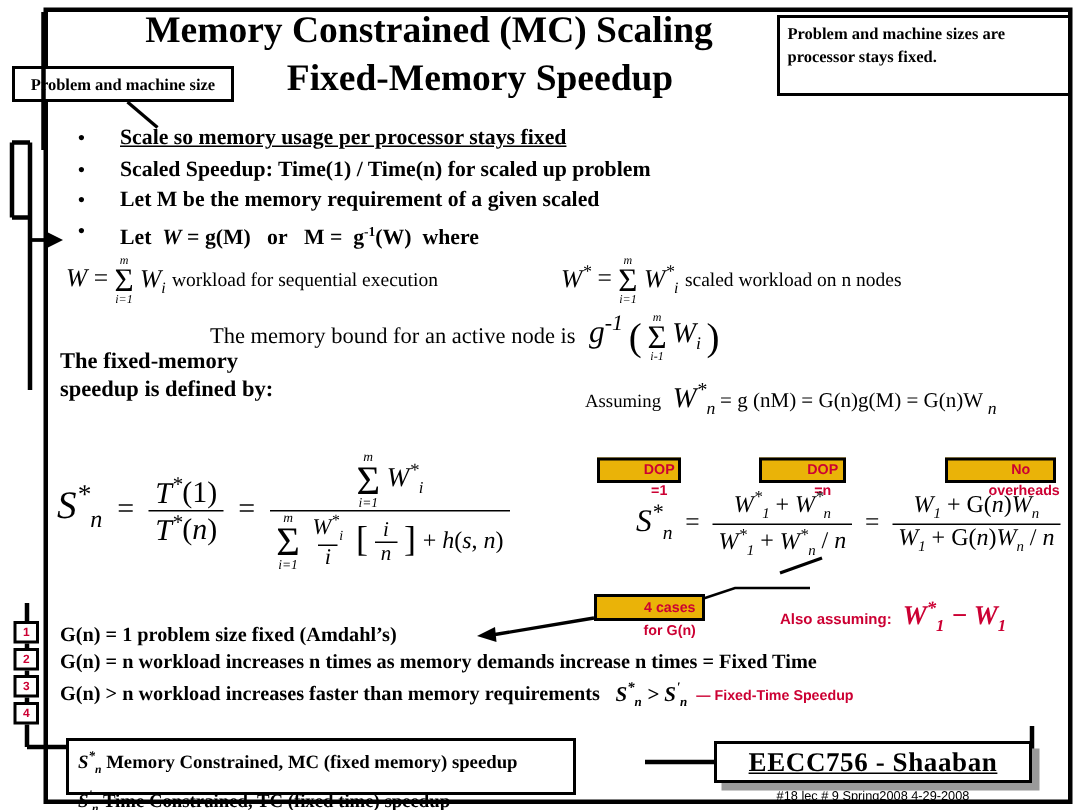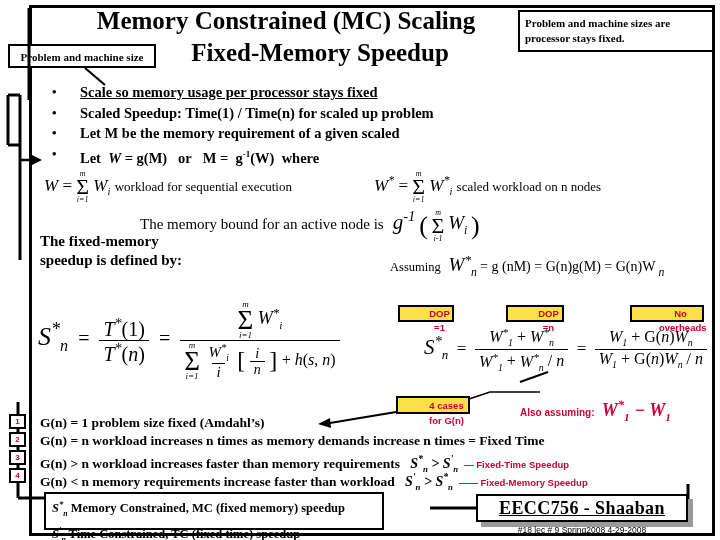--- a/index.html
+++ b/index.html
@@ -39,21 +39,21 @@
     border:2px solid #000;
     background:#fff;
     font-weight:bold;
     box-sizing:border-box;
   }
   .co-problem-size{
     left:8px;top:44px;width:148px;height:24px;
     font-size:11px;line-height:22px;text-align:center;
   }
   .co-topright{
-    left:518px;top:10px;width:196px;height:42px;
+    left:518px;top:10px;width:196px;height:54px;
     font-size:11px;line-height:15px;padding:4px 5px;
   }
   .co-topright div{white-space:nowrap;}
 
   
   .bullets{position:absolute;left:52px;top:82px;width:470px;}
   .bullet-row{
     display:flex;align-items:flex-start;
     font-size:14.5px;font-weight:bold;line-height:20.5px;
     white-space:nowrap;
@@ -94,21 +94,21 @@
   .sub{font-size:.62em;vertical-align:sub;font-style:italic;}
   .supstar{font-size:.7em;vertical-align:super;}
 
   .fixedmem-label{
     position:absolute;left:40px;top:232px;width:200px;
     font-size:15px;font-weight:bold;line-height:19px;
   }
 
   
   .redbox{
-    position:absolute;border:2px solid #000;background:#fde047;
+    position:absolute;border:2px solid #000;background:#eab308;
     color:#CC0033;font-weight:bold;font-size:9.5px;
     text-align:center;box-sizing:border-box;
     font-family:"Liberation Sans", sans-serif;
     padding-left:27px;
   }
   .red-txt{color:#CC0033;font-weight:bold;}
 
   
   .numbox{
     position:absolute;width:17px;height:15px;border:2px solid #000;
@@ -361,25 +361,20 @@
     <span>G(n) = 1  problem size fixed (Amdahl’s)</span>
   </div>
   <div class="caseline" style="top:432px;">
     <span>G(n) = n  workload increases n times as memory demands increase n times = Fixed Time</span>
   </div>
   <div class="caseline" style="top:450px;">
     <span>G(n) &gt; n  workload increases faster than memory requirements</span>
     <span class="it" style="font-size:14px;">&nbsp; S<span class="supstar">*</span><span class="sub">n</span> &gt; S<span class="supstar">'</span><span class="sub">n</span></span>
     <span class="tiny-red">&nbsp;—&nbsp;<span>Fixed-Time Speedup</span></span>
   </div>
-  <div class="caseline" style="top:468px;">
-    <span>G(n) &lt; n memory requirements increase faster than workload</span>
-    <span class="it" style="font-size:14px;">&nbsp; S<span class="supstar">'</span><span class="sub">n</span> &gt; S<span class="supstar">*</span><span class="sub">n</span></span>
-    <span class="tiny-red">&nbsp;——&nbsp;<span>Fixed-Memory Speedup</span></span>
-  </div>
 
   <div class="defbox">
     <div>
       <span class="it">S<span class="supstar">*</span><span class="sub">n</span></span>
       <span>Memory Constrained, MC (fixed memory) speedup</span>
     </div>
     <div>
       <span class="it">S<span class="supstar">'</span><span class="sub">n</span></span>
       <span>Time Constrained, TC (fixed time) speedup</span>
     </div>

